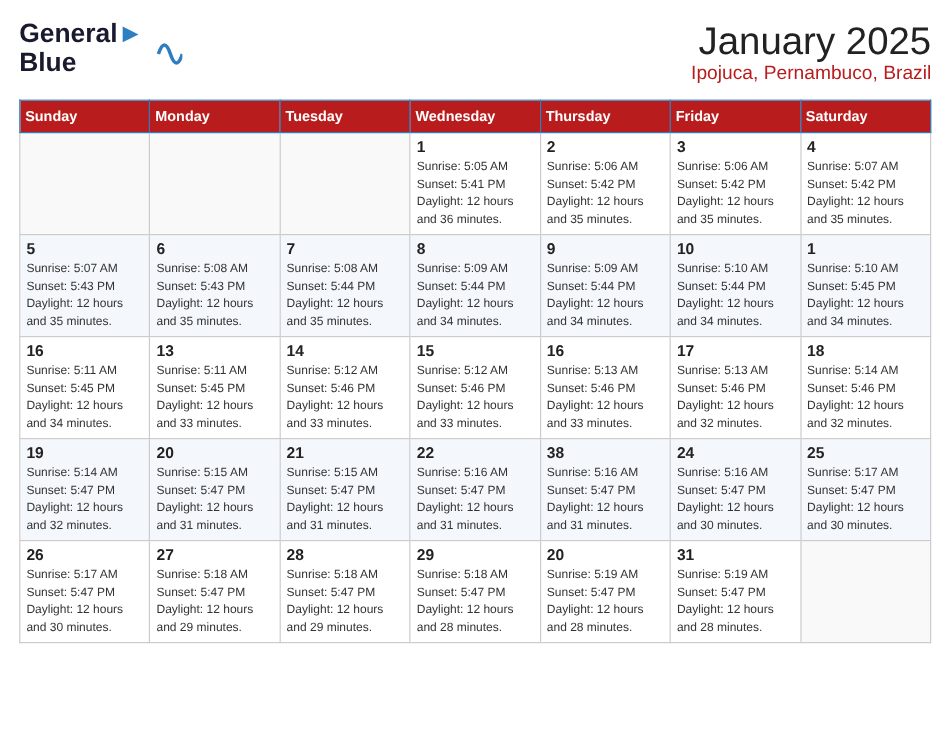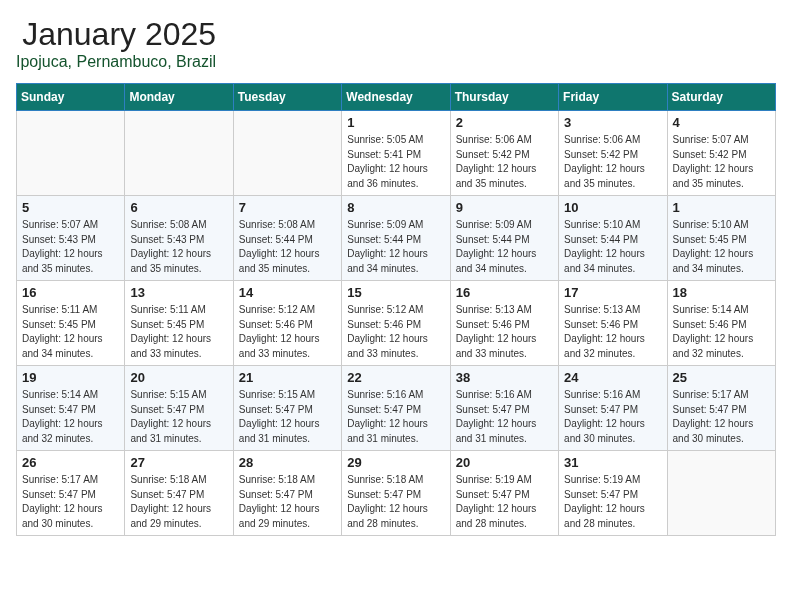--- a/index.html
+++ b/index.html
@@ -37,30 +37,30 @@
     .title-block {
       text-align: right;
     }
     .title-block h1 {
       font-size: 32px;
       font-weight: normal;
       color: #222;
     }
     .title-block h2 {
       font-size: 16px;
-      color: #14532d;
+      color: #b91c1c;
       font-weight: normal;
     }
     table {
       width: 100%;
       border-collapse: collapse;
       font-size: 11px;
     }
     thead tr th {
-      background: #0f766e;
+      background: #b91c1c;
       color: #fff;
       padding: 6px 4px;
       text-align: left;
       font-size: 12px;
       font-weight: bold;
       border: 1px solid #2e7fc1;
     }
     tbody tr td {
       border: 1px solid #ccc;
       padding: 4px 5px;
@@ -86,20 +86,30 @@
       line-height: 1.45;
     }
     .empty-cell {
       background: #f9f9f9;
     }
   </style>
 </head>
 <body>
 
 <div class="header">
+  <div class="logo">
+    <div>
+      <div style="display:flex;align-items:center;">
+        <span class="logo-text">General<span>►</span><br>Blue</span>
+        <svg class="logo-icon" viewBox="0 0 30 30">
+          <path d="M10 20 Q15 5 20 20 Q25 35 30 20" fill="none" stroke="#2e7fc1" stroke-width="3"></path>
+        </svg>
+      </div>
+    </div>
+  </div>
   <div class="title-block">
     <h1>January 2025</h1>
     <h2>Ipojuca, Pernambuco, Brazil</h2>
   </div>
 </div>
 
 <table>
   <thead>
     <tr>
     <th>Sunday</th>

